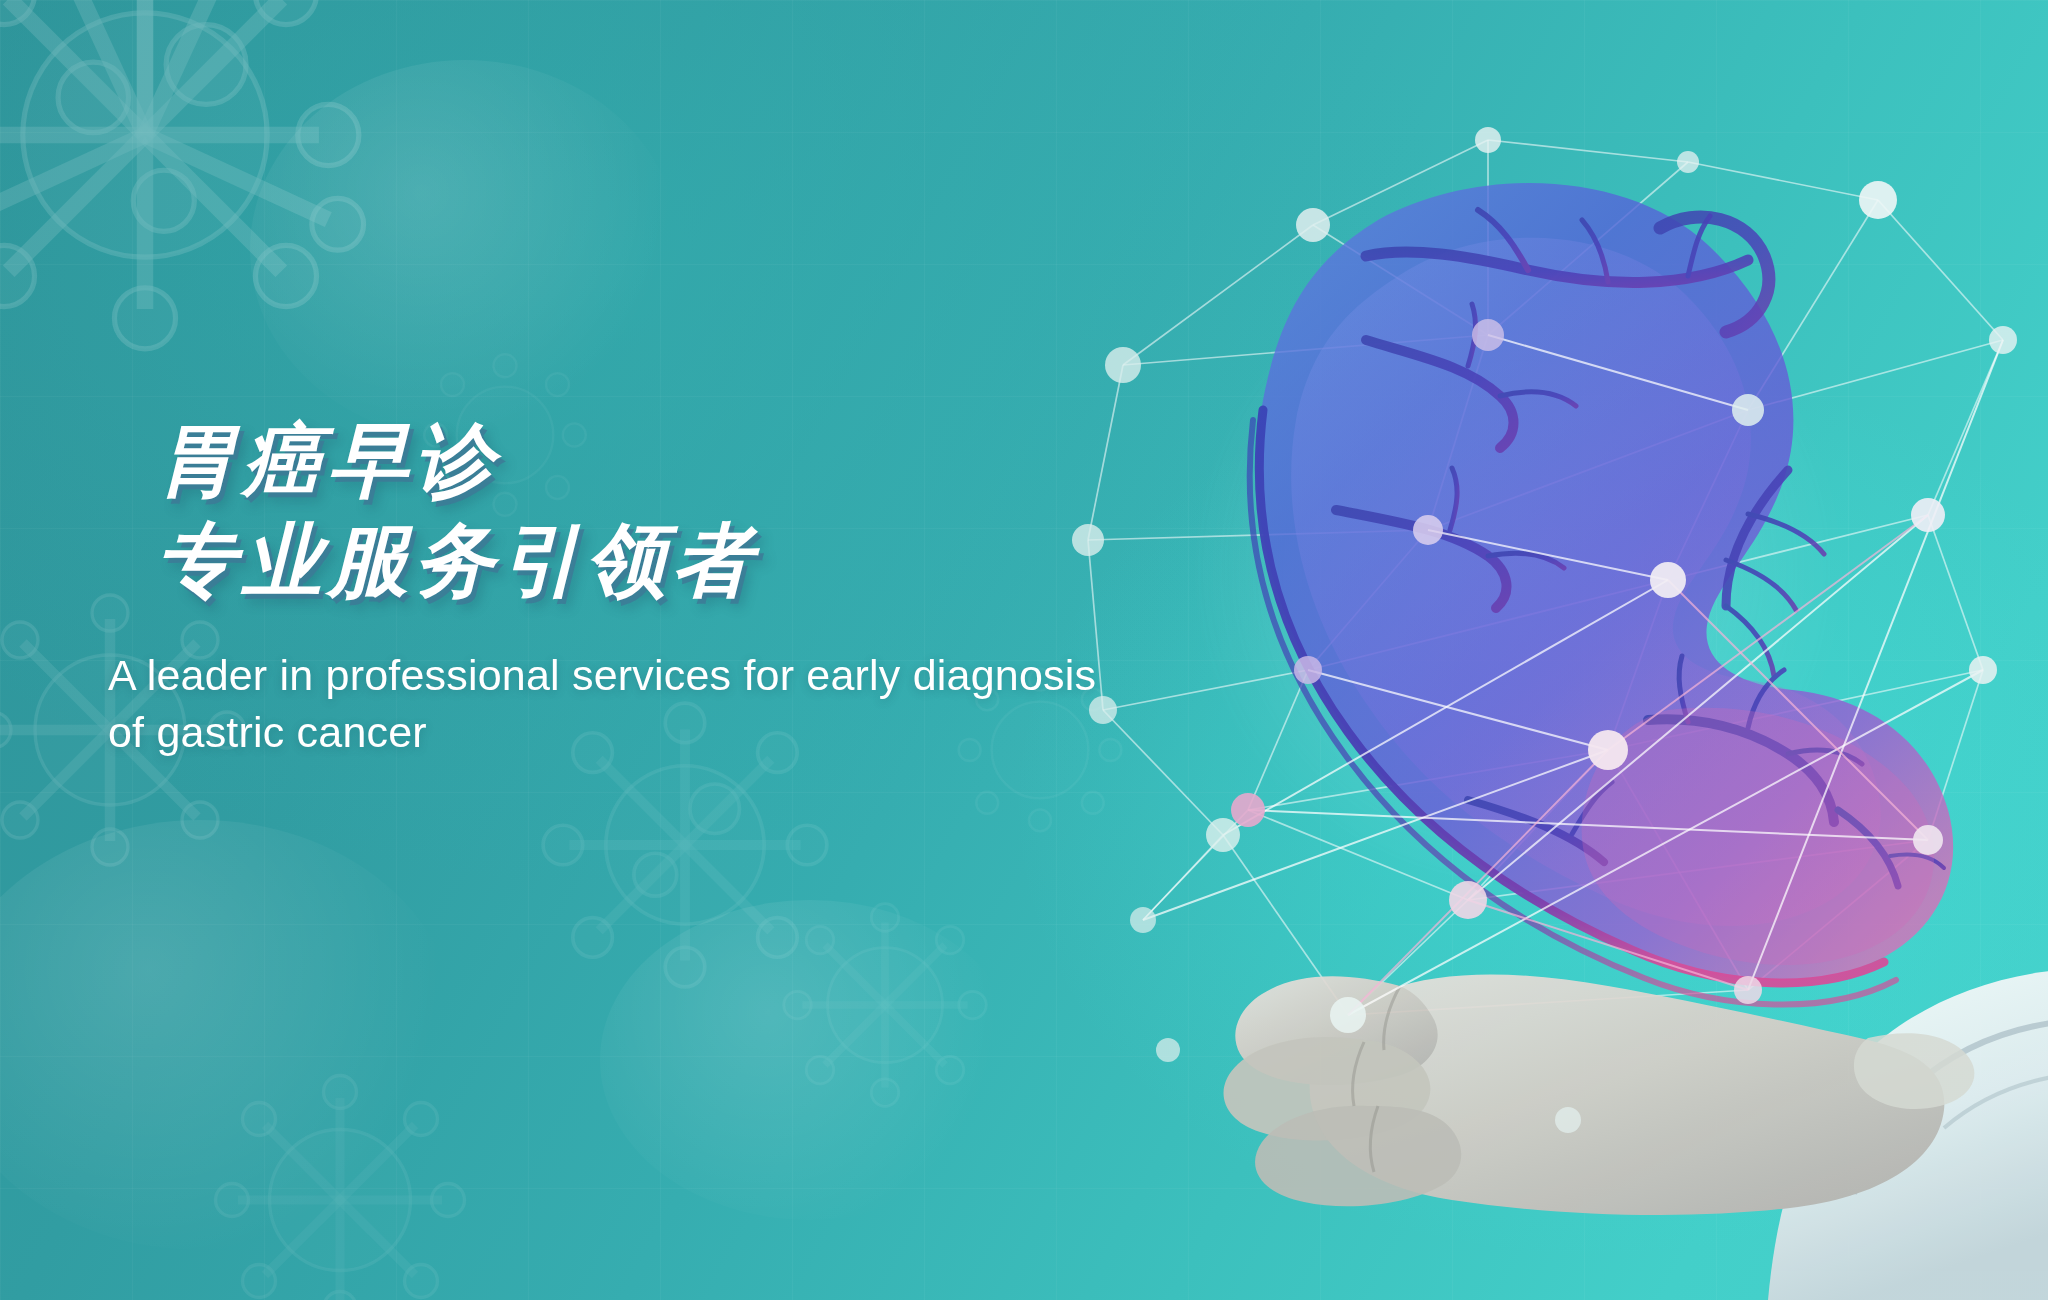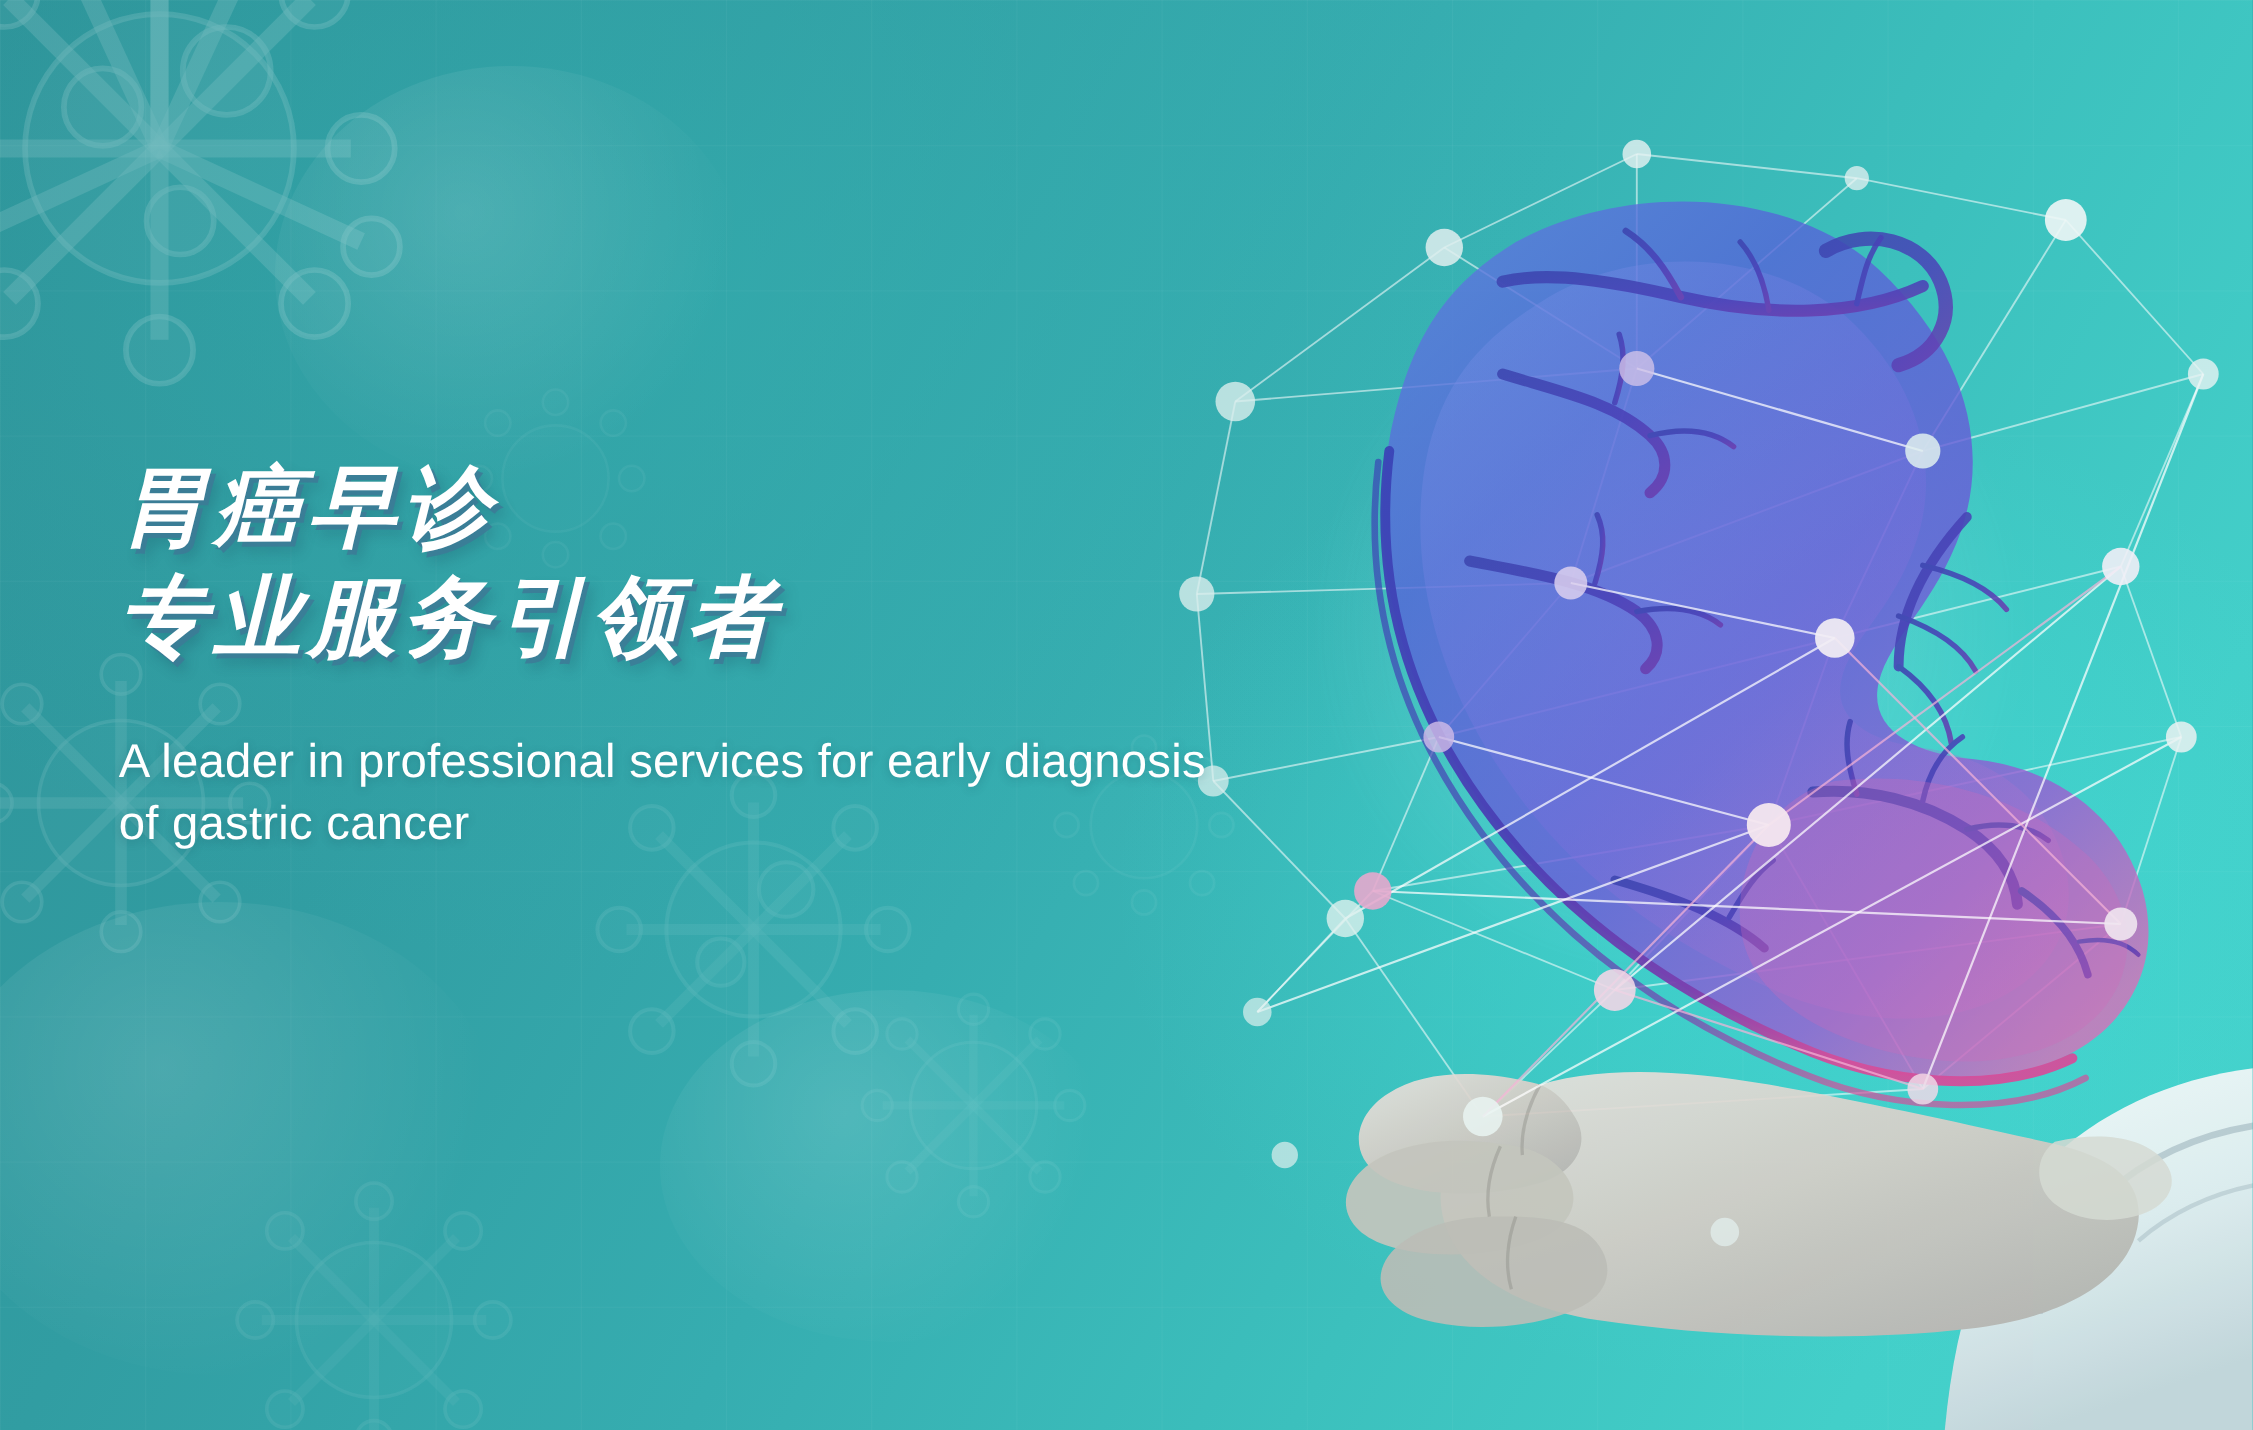--- a/index.html
+++ b/index.html
@@ -67,25 +67,25 @@
     font-weight:bold;
     font-size:80px;
     line-height:1.08;
     letter-spacing:6px;
     font-style:italic;
     white-space:nowrap;
     text-shadow:
       4px 5px 0 rgba(61,122,150,0.85),
       7px 9px 12px rgba(20,70,90,0.28);
   }
-  .headline-line{ display:block; }
+  .headline-line{ display:block;margin-left:48px; }
   .headline-line.second{ margin-top:14px;font-style:italic; }
 
   .subtitle{
-    margin-top:59px;
+    margin-top:42px;
     color:#ffffff;
     font-size:43px;
     line-height:1.32;
     font-weight:400;
     letter-spacing:.2px;
     max-width:1010px;
     text-shadow:0 2px 8px rgba(18,70,86,0.26);
   }
 
   

